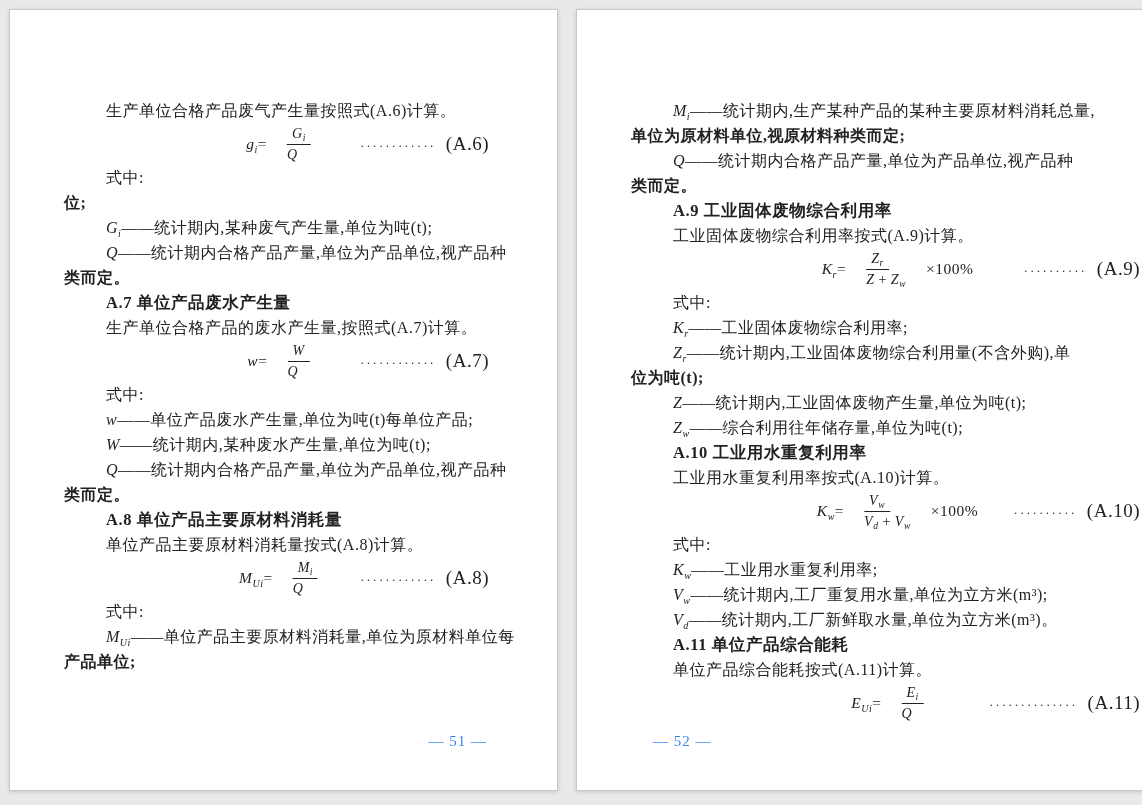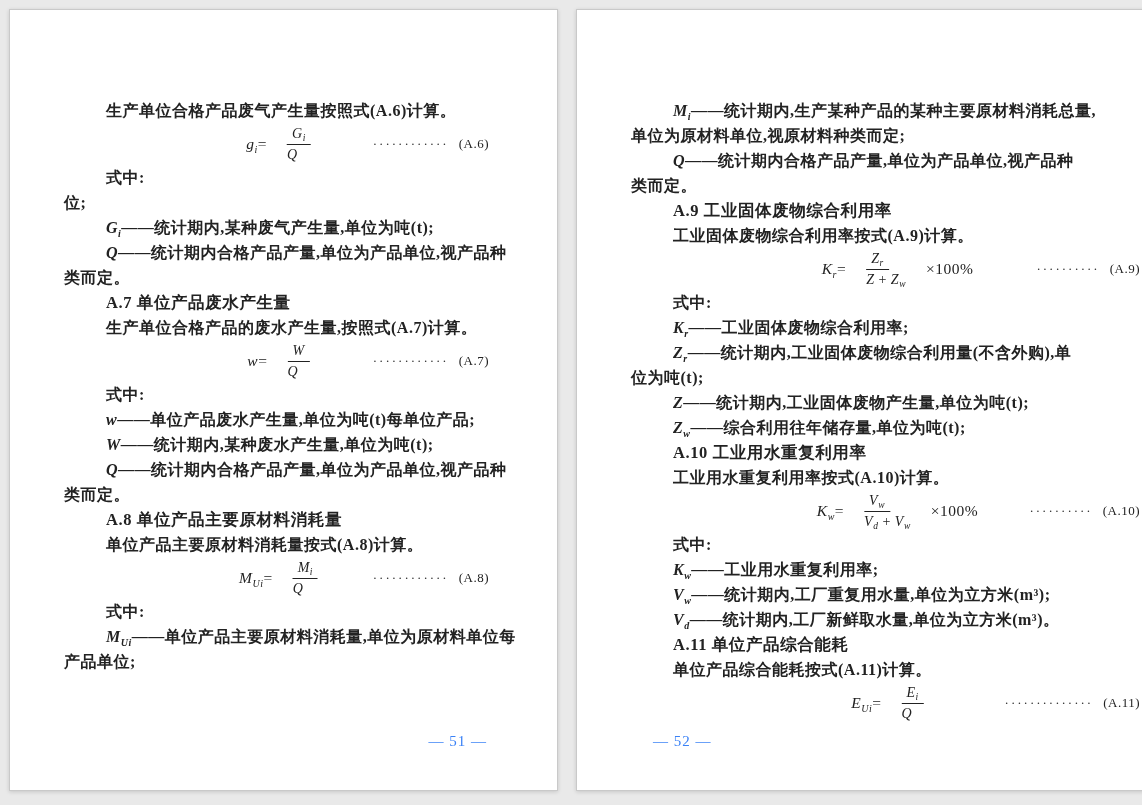--- a/index.html
+++ b/index.html
@@ -21,21 +21,21 @@
   .sheet-right{left:576px;width:633px;}
   .page-body{
     position:absolute;top:88px;left:54px;right:44px;
     color:#222222;
   }
   .ln{
     height:25px;line-height:25px;
     font-size:16px;letter-spacing:.5px;
     white-space:nowrap;
   }
-  .ln.para,.ln.def,.ln.heading{padding-left:42px;font-weight:bold;}
+  .ln.para,.ln.def,.ln.heading{padding-left:42px;}
   .ln.cont{padding-left:0;font-weight:bold;}
   .ln.heading{font-weight:700;font-size:16.5px;letter-spacing:.6px;}
   .ct{font-family:"Liberation Serif","DejaVu Serif",serif;}
   
   .m-var{font-style:italic;font-family:"Liberation Serif","DejaVu Serif",serif;}
   .m-sub{font-style:italic;font-size:10px;position:relative;top:4px;font-family:"Liberation Serif","DejaVu Serif",serif;}
   .m-up{font-style:normal;font-family:"Liberation Serif","DejaVu Serif",serif;}
   
   .ln.fx{position:relative;height:42px;line-height:normal;}
   .fc{
@@ -51,21 +51,21 @@
   }
   .fnum{display:block;border-bottom:1px solid #222;padding:0 5px 1px;}
   .fden{display:block;padding-top:1px;}
   .fnum .m-sub,.fden .m-sub{top:3px;font-size:9.5px;}
   .fr{
     position:absolute;right:24px;top:50%;
     transform:translateY(-50%);
     display:flex;align-items:baseline;gap:10px;
   }
   .leader{font-size:13px;letter-spacing:2px;color:#333;}
-  .flabel{font-size:13px;}
+  .flabel{font-size:19px;}
   .page-number{
     position:absolute;bottom:40px;
     font-size:15px;color:#3b82f6;letter-spacing:1px;
   }
   .sheet-left .page-number{right:70px;}
   .sheet-right .page-number{left:76px;}
 </style>
 </head>
 <body>
 

